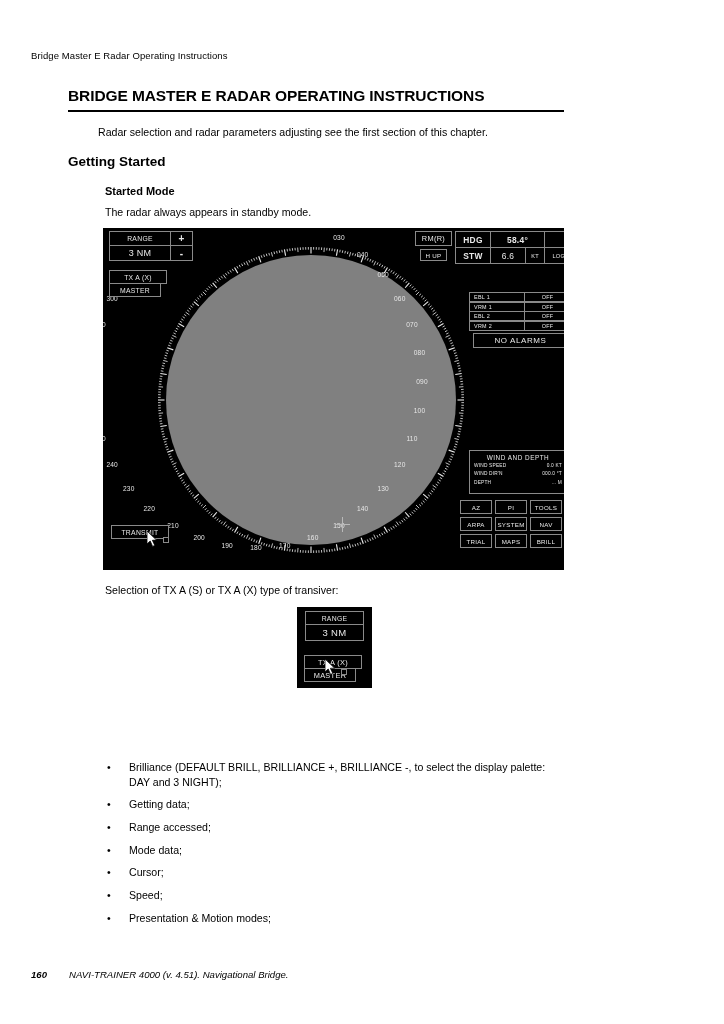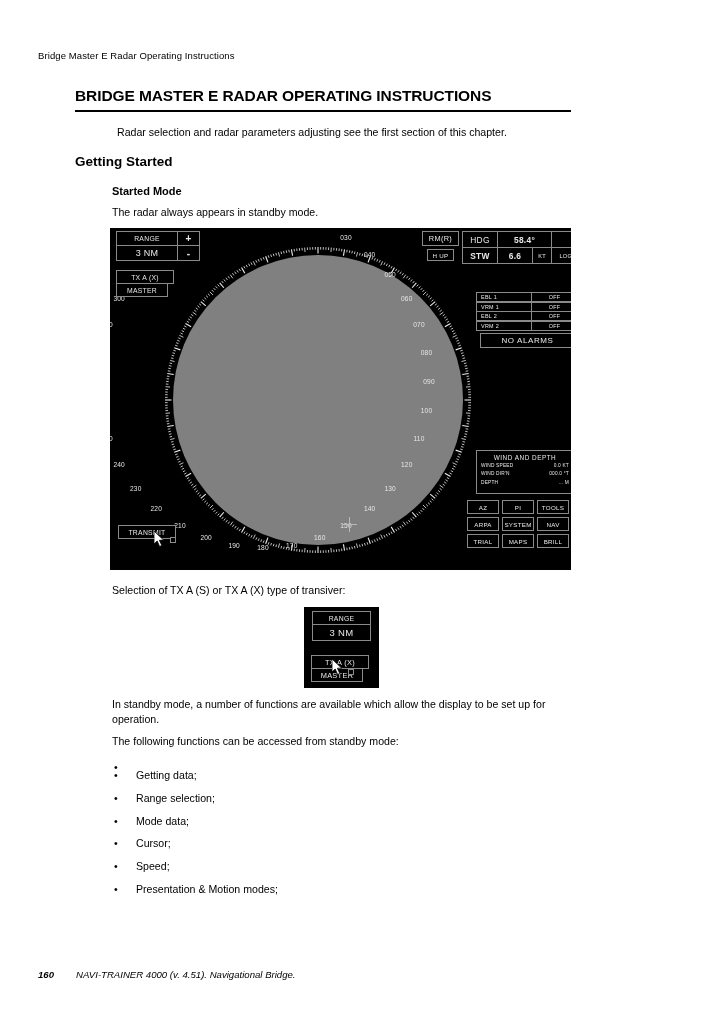--- a/index.html
+++ b/index.html
@@ -14,21 +14,20 @@
     font-family: "Liberation Sans", sans-serif;
     color: #000000;
     overflow: hidden;
   }
 
   
   .page {
     position: absolute;
     inset: 0;
     background: #fff;
-    margin-left: 7px;
   }
 
   .running-head {
     position: absolute;
     left: 31px;
     top: 50px;
     font-size: 9.5px;
     letter-spacing: 0.1px;
     color: #000;
   }
@@ -40,21 +39,21 @@
     width: 496px;
     font-size: 15.5px;
     font-weight: bold;
     letter-spacing: -0.1px;
     padding-bottom: 5px;
     border-bottom: 2.2px solid #000;
   }
 
   .intro-para {
     position: absolute;
-    left: 110px;
+    left: 98px;
     top: 125px;
     width: 460px;
     font-size: 10.6px;
     line-height: 14px;
   }
 
   .h2 {
     position: absolute;
     left: 68px;
     top: 154px;
@@ -233,25 +232,25 @@
   .tx-panel .rbox.master { left: 0; top: 13px; width: 52px; height: 14px; font-size: 6.8px; }
 
   .transmit-btn {
     left: 8px; top: 297px; width: 58px; height: 14px; font-size: 6.8px;
     position: absolute;
   }
 
   
   .rm-box   { left: 312px; top: 3px;  width: 37px; height: 15px; font-size: 7.4px; }
   .hup-box  { left: 317px; top: 21px; width: 27px; height: 12px; font-size: 6.2px; }
-  .hdg-box  { left: 352px; top: 3px;  width: 36px; height: 17px; font-size: 8.4px; font-weight: normal; }
+  .hdg-box  { left: 352px; top: 3px;  width: 36px; height: 17px; font-size: 8.4px; font-weight: bold; }
   .hdgv-box { left: 387px; top: 3px;  width: 55px; height: 17px; font-size: 8.4px; font-weight: bold; }
   .hdgx-box { left: 441px; top: 3px;  width: 37px; height: 17px; font-size: 7px; }
   .stw-box  { left: 352px; top: 19px; width: 36px; height: 17px; font-size: 8.4px; font-weight: bold; }
-  .stwv-box { left: 387px; top: 19px; width: 36px; height: 17px; font-size: 8.4px; font-weight: bold; }
+  .stwv-box { left: 387px; top: 19px; width: 36px; height: 17px; font-size: 8.4px; font-weight: normal; }
   .kt-box   { left: 422px; top: 19px; width: 20px; height: 17px; font-size: 5.6px; }
   .logw-box { left: 441px; top: 19px; width: 37px; height: 17px; font-size: 5.6px; }
 
   
   .ebl-table { position: absolute; left: 366px; top: 64px; width: 102px; height: 37px; }
   .ebl-table .row { position: absolute; left: 0; width: 102px; height: 10px; }
   .ebl-table .rbox.nm { left: 0; width: 56px; height: 10px; font-size: 5.4px; justify-content: flex-start; padding-left: 4px; }
   .ebl-table .rbox.vl { left: 55px; width: 47px; height: 10px; font-size: 5.4px; }
 
   .alarm-box { left: 370px; top: 105px; width: 95px; height: 15px; font-size: 8px; letter-spacing: 0.6px; }
@@ -816,28 +815,26 @@
     <div class="rbox d-tx">TX A (X)</div>
     <div class="rbox d-master">MASTER</div>
     <div class="pointer" style="left:28px; top:52px;">
       <svg width="12" height="17" viewBox="0 0 12 17">
         <polygon points="0,0 0,13 3.2,10 5.6,15.4 7.8,14.4 5.4,9.3 9.6,9.1" fill="#ffffff" stroke="#000000" stroke-width="0.8"></polygon>
       </svg>
     </div>
     <div class="rbox" style="left:44px;top:62px;width:6px;height:6px;"></div>
   </div>
 
-  <div class="para-standbyfn">In standby mode, a number of functions are available which allow the display to be set up for operation.</div>
-
-  <div class="para-following">The following functions can be accessed from standby mode:</div>
+
 
   <ul class="bullets">
-      <li><span class="dot">•</span></li>
+      <li><span class="dot">•</span><span>Brilliance (DEFAULT BRILL, BRILLIANCE +, BRILLIANCE -, to select the display palette: DAY and 3 NIGHT);</span></li>
       <li><span class="dot">•</span><span>Getting data;</span></li>
-      <li><span class="dot">•</span><span>Range selection;</span></li>
+      <li><span class="dot">•</span><span>Range accessed;</span></li>
       <li><span class="dot">•</span><span>Mode data;</span></li>
       <li><span class="dot">•</span><span>Cursor;</span></li>
       <li><span class="dot">•</span><span>Speed;</span></li>
       <li><span class="dot">•</span><span>Presentation &amp; Motion modes;</span></li>
     </ul>
 
   <div class="footer-rule"></div>
   <div class="footer">
     <span class="pagenum">160</span><span>NAVI-TRAINER 4000 (v. 4.51). Navigational Bridge.</span>
   </div>

